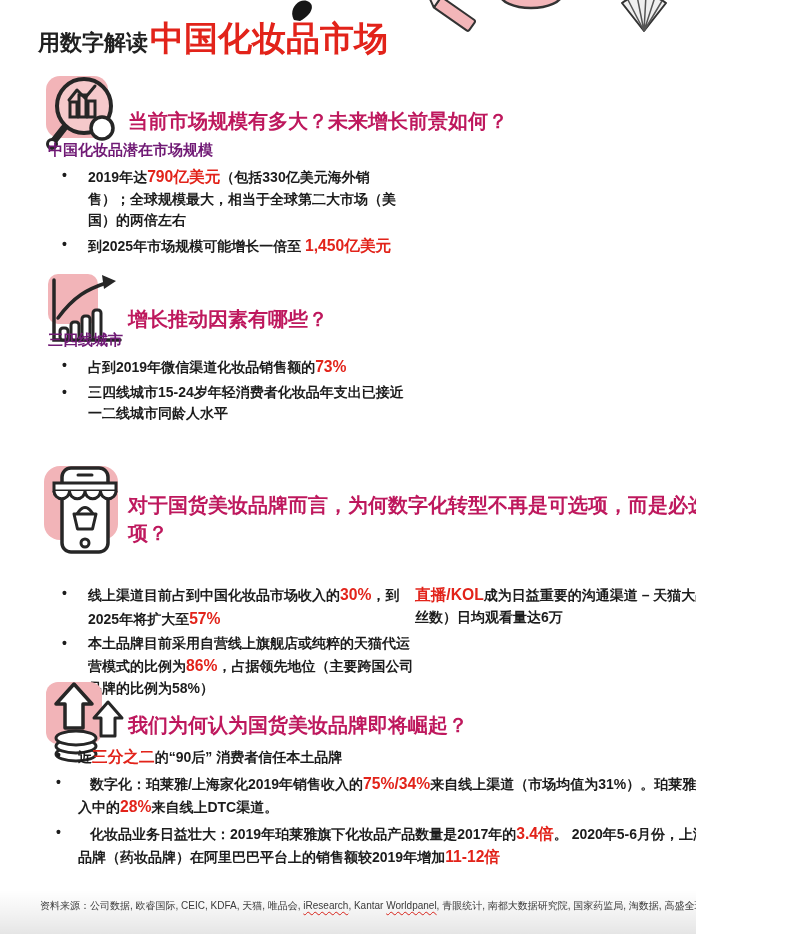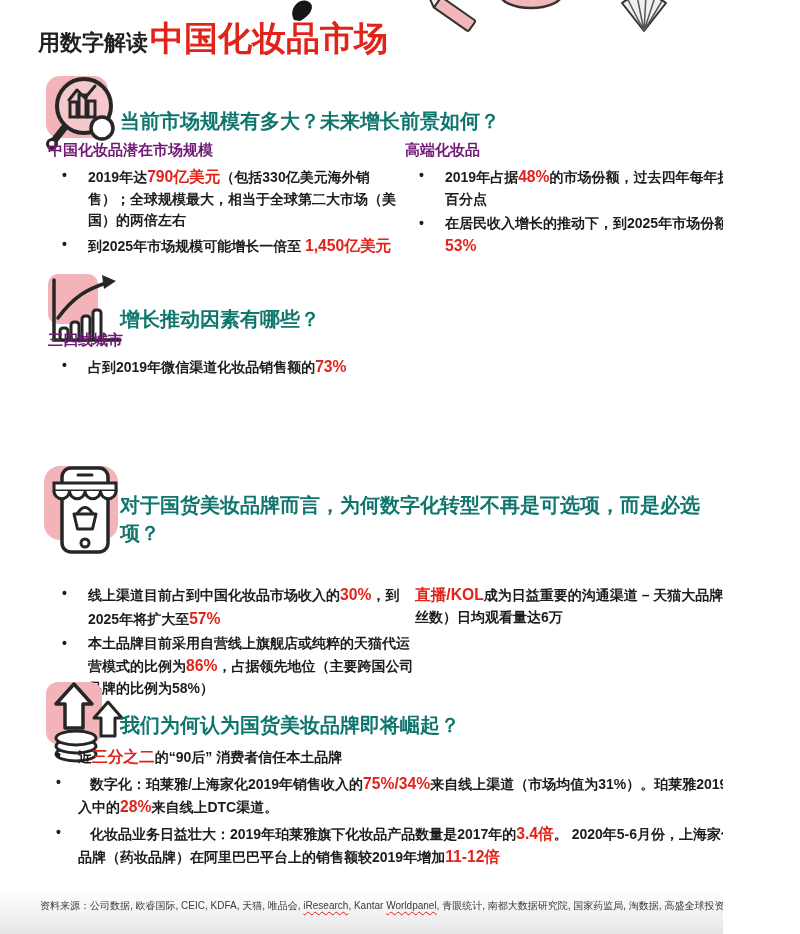--- a/index.html
+++ b/index.html
@@ -3,21 +3,21 @@
 <meta charset="utf-8">
 <style>
   :root{
     --red:#e2231a;
     --pink:#f2b4b8;
     --ink:#1c1c1c;
   }
   html,body{margin:0;padding:0;}
   .page{
     position:relative;width:696px;height:934px;background:#ffffff;overflow:hidden;
-    font-family:"Liberation Sans","DejaVu Sans",sans-serif;color:var(--ink);padding-left:27px;
+    font-family:"Liberation Sans","DejaVu Sans",sans-serif;color:var(--ink);
   }
   .page::after{
     content:"";position:absolute;left:0;bottom:0;width:100%;height:44px;
     background:linear-gradient(to bottom, rgba(0,0,0,0) 0%, rgba(0,0,0,0.05) 55%, rgba(0,0,0,0.10) 100%);
     pointer-events:none;
   }
   
   .title-row{position:absolute;left:38px;top:16px;white-space:nowrap;}
   .title-prefix{
     font-family:"Liberation Serif","DejaVu Serif",serif;
@@ -25,23 +25,23 @@
   }
   .title-main{
     font-family:"Liberation Serif","DejaVu Serif",serif;
     font-size:34px;font-weight:700;color:var(--red);margin-left:2px;vertical-align:baseline;
   }
   
   .icon-block{position:absolute;}
   .pink-pad{position:absolute;background:var(--pink);}
   .icon-block svg{position:absolute;left:0;top:0;}
   .sec-heading{
-    position:absolute;left:120px;
+    position:absolute;left:128px;
     font-family:"Liberation Serif","DejaVu Serif",serif;
-    font-size:20px;font-weight:700;color:#0f766e;line-height:1.42;
+    font-size:20px;font-weight:700;color:#be185d;line-height:1.42;
   }
   .col-header{font-size:15px;font-weight:700;margin:0 0 5px 0;color:#701a75;}
   .two-col{position:absolute;left:48px;width:742px;display:grid;grid-template-columns:357px 1fr;}
   .bullets{list-style:none;margin:0;padding:0;font-size:14px;line-height:1.5;font-weight:600;}
   .bullets li{position:relative;padding-left:40px;margin-bottom:3px;}
   .bullets li::before{content:"\2022";position:absolute;left:14px;top:0;}
   .bullets.tight li{padding-left:30px;}
   .bullets.tight li::before{left:8px;}
   .s-red{color:var(--red);font-weight:700;font-size:1.12em;text-align:right;}
   .s-bold{font-weight:700;margin-left:12px;}
@@ -100,27 +100,20 @@
   <h2 class="sec-heading" style="top:90px">当前市场规模有多大？未来增长前景如何？</h2>
 
   <div class="two-col" style="top:141px">
     <div>
       <p class="col-header">中国化妆品潜在市场规模</p>
       <ul class="bullets">
         <li><span>2019年达</span><span class="s-red">790亿美元</span><span>（包括330亿美元海外销售）；全球规模最大，相当于全球第二大市场（美国）的两倍左右</span></li>
         <li><span>到2025年市场规模可能增长一倍至 </span><span class="s-red">1,450亿美元</span></li>
       </ul>
     </div>
-    <div>
-      <p class="col-header">高端化妆品</p>
-      <ul class="bullets">
-        <li><span>2019年占据</span><span class="s-red">48%</span><span>的市场份额，过去四年每年扩大3-4个百分点</span></li>
-        <li><span>在居民收入增长的推动下，到2025年市场份额可能升至</span><span class="s-red">53%</span></li>
-      </ul>
-    </div>
   </div>
 
   <div class="icon-block" style="left:44px;top:272px;width:86px;height:84px">
     <div class="pink-pad" style="left:4px;top:2px;width:50px;height:50px;border-radius:10px"></div>
     <svg width="84" height="84" viewBox="0 0 84 84">
       <polyline points="10,8 10,68 76,68" fill="none" stroke="#262626" stroke-width="3.5" stroke-linecap="round"></polyline>
       <rect x="16" y="56" width="8" height="12" rx="3" fill="#fff" stroke="#262626" stroke-width="3"></rect>
       <rect x="27" y="50" width="8" height="18" rx="3" fill="#fff" stroke="#262626" stroke-width="3"></rect>
       <rect x="38" y="44" width="8" height="24" rx="3" fill="#fff" stroke="#262626" stroke-width="3"></rect>
       <rect x="49" y="38" width="8" height="30" rx="3" fill="#fff" stroke="#262626" stroke-width="3"></rect>
@@ -128,20 +121,21 @@
       <polygon points="58,3 72,9 60,17" fill="#262626"></polygon>
     </svg>
   </div>
   <h2 class="sec-heading" style="top:288px">增长推动因素有哪些？</h2>
 
   <div class="two-col" style="top:331px">
     <div>
       <p class="col-header">三四线城市</p>
       <ul class="bullets">
         <li><span>占到2019年微信渠道化妆品销售额的</span><span class="s-red">73%</span></li>
+        <li><span>三四线城市15-24岁年轻消费者化妆品年支出已接近一二线城市同龄人水平</span></li>
       </ul>
     </div>
   </div>
 
   <div class="icon-block" style="left:44px;top:464px;width:84px;height:94px">
     <div class="pink-pad" style="left:0px;top:2px;width:74px;height:74px;border-radius:16px"></div>
     <svg width="82" height="94" viewBox="0 0 82 94">
       <rect x="18" y="4" width="46" height="84" rx="9" fill="#fff" stroke="#262626" stroke-width="3.5"></rect>
       <line x1="34" y1="11" x2="48" y2="11" stroke="#262626" stroke-width="3" stroke-linecap="round"></line>
       <rect x="10" y="19" width="62" height="8" fill="#fff" stroke="#262626" stroke-width="3"></rect>

